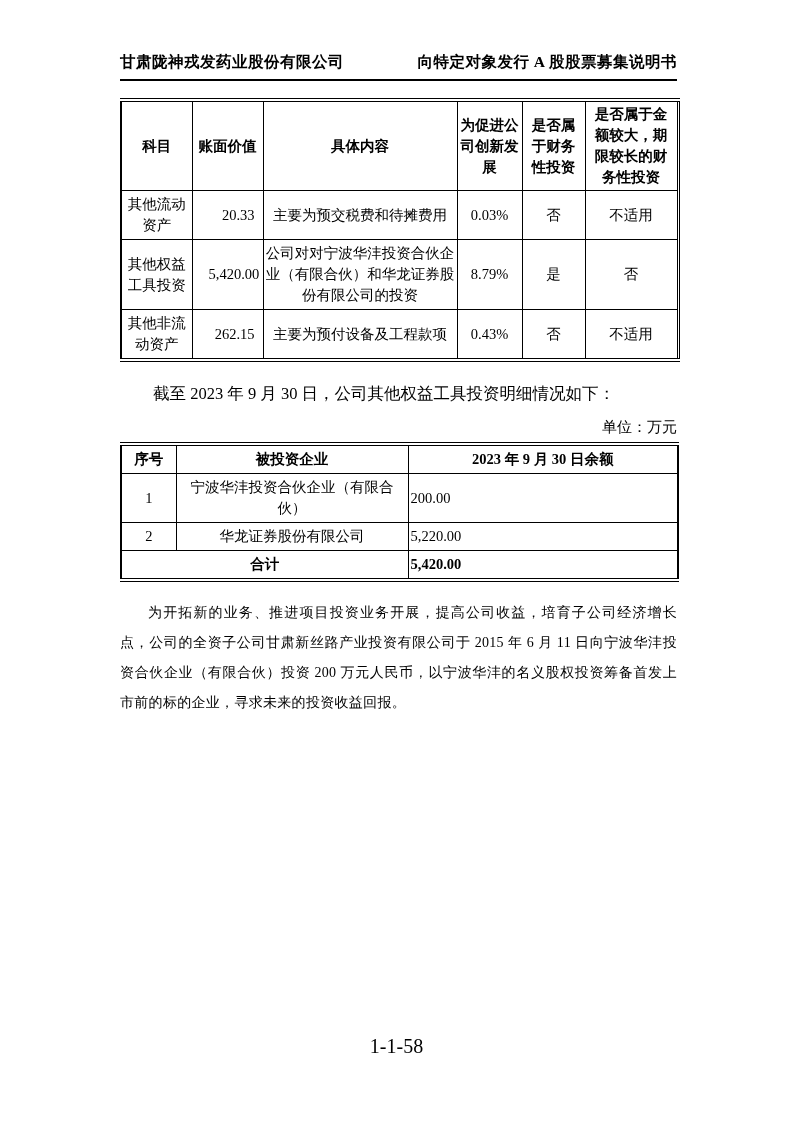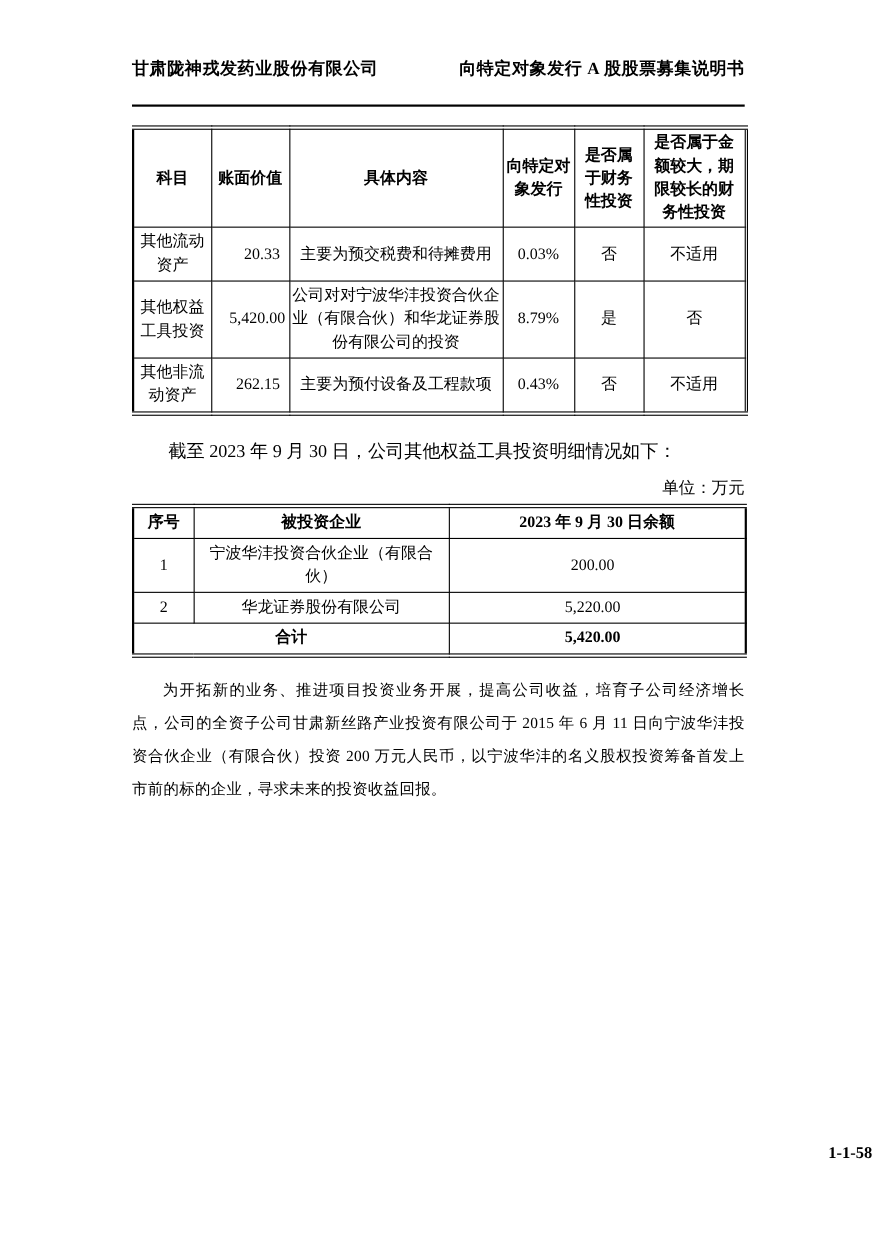--- a/index.html
+++ b/index.html
@@ -16,21 +16,21 @@
   .content {
     margin-left: 120px;
     margin-right: 116px; 
   }
   
   .page-header {
     display: flex;
     justify-content: space-between;
     align-items: flex-end;
     padding-top: 52px;
-    padding-bottom: 22px;
+    padding-bottom: 6px;
     border-bottom: 2px solid #000;
     font-size: 15.5px;
     font-weight: bold;
     letter-spacing: 0.5px;
   }
   
   table {
     border-collapse: collapse;
     width: 100%;
     table-layout: fixed;
@@ -70,41 +70,40 @@
   
   .t2 {
     border-top: 4px double #000;
     border-bottom: 4px double #000;
     border-left: 2px solid #000;
     border-right: 2px solid #000;
     border-radius: 16px;
   }
   .t2 th { height: 25px; }
   .t2 td { height: 27px; }
-  .t2 td.amount { text-align: center; padding-right: 10px; }
+  .t2 td.amount { text-align: left; padding-right: 10px; }
   .t2 .total-row td { font-weight: bold; }
   
   p.body-para {
     font-size: 14px;
     line-height: 30px;
     text-align: justify;
     text-indent: 2em;
     margin: 13px 0 0 0;
     letter-spacing: 0.3px;
   }
   p.body-para.first { margin-top: 16px; }
   
   .page-footer {
     position: absolute;
     bottom: 64px;
     left: 0;
     width: 100%;
-    text-align: right;
-    font-size: 15px;
-    font-weight: bold;
+    text-align: center;
+    font-size: 20px;
   }
 </style>
 </head>
 <body>
 
 <div class="content">
 
   <div class="page-header">
     <span>甘肃陇神戎发药业股份有限公司</span>
     <span>向特定对象发行 A 股股票募集说明书</span>
@@ -117,21 +116,21 @@
         <col style="width:194px">
       <col style="width:65px">
         <col style="width:63px">
         <col style="width:93px">
     </colgroup>
     <thead>
       <tr>
         <th>科目</th>
         <th>账面价值</th>
         <th>具体内容</th>
-        <th>向特定对象发行</th>
+        <th>为促进公司创新发展</th>
         <th>是否属于财务性投资</th>
         <th>是否属于金额较大，期限较长的财务性投资</th>
       </tr>
     </thead>
     <tbody>
       <tr>
         <td>其他流动资产</td>
         <td class="num">20.33</td>
         <td>主要为预交税费和待摊费用</td>
         <td>0.03%</td>

